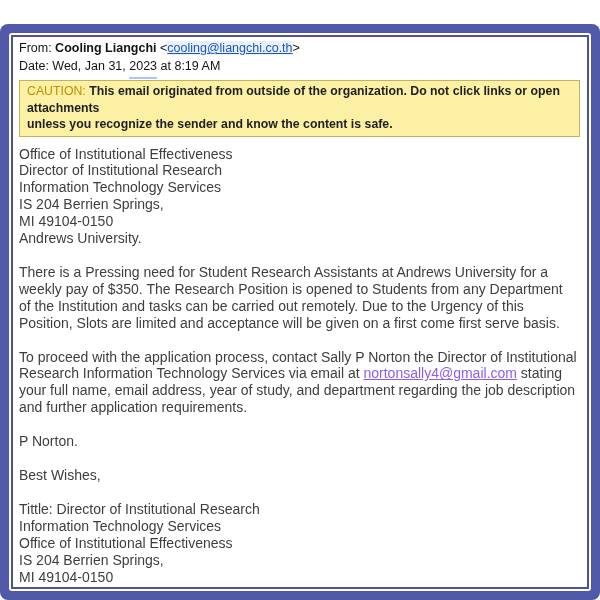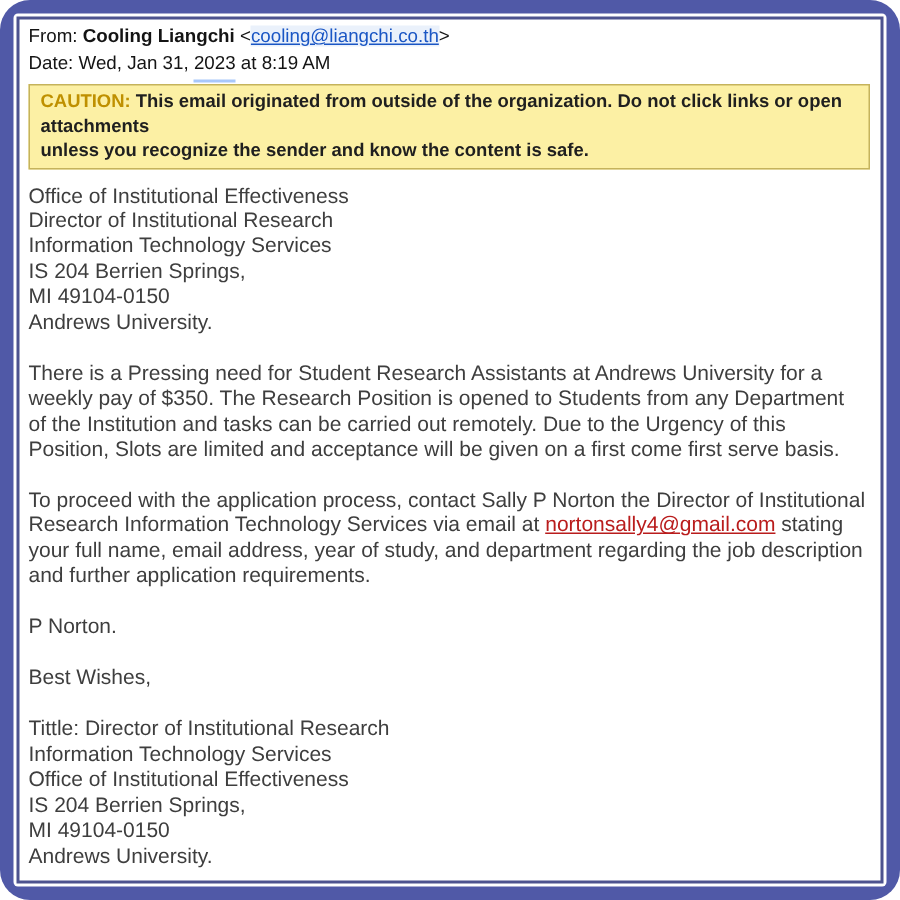--- a/index.html
+++ b/index.html
@@ -4,21 +4,22 @@
 <style>
   html,body{margin:0;padding:0;background:#ffffff;}
   .stage{
     width:600px;height:600px;position:relative;
     font-family:"Liberation Sans","DejaVu Sans",sans-serif;
     -webkit-font-smoothing:antialiased;
   }
   .frame{
     position:absolute;inset:0;
     background:#5059A7;
-    border-radius:20px;
+    border-radius:8px;
+    margin-top:24px;
   }
   .paper{
     position:absolute;inset:9px;
     background:#ffffff;
     border-radius:3px;
     padding:2px;
     box-sizing:border-box;
   }
   .email{
     width:100%;height:100%;
@@ -51,35 +52,35 @@
     border:1.5px solid #C5B35C;
     padding:2px 7px 3px 7px;
     font-size:12.3px;
     font-weight:600;
     line-height:16.5px;
     color:#1f1f1f;
     white-space:pre-line;
   }
   .caution .caution-label{
     color:#BF9000;
-    font-weight:bold;
+    font-weight:normal;
   }
   
   .bodytext{
     font-size:14px;
     line-height:16.9px;
     color:#3e3e3e;
     margin-top:9px;
   }
   .bodytext p{
     margin:0 0 17px 0;
     white-space:pre-line;
   }
   .bodytext a.mail-link{
-    color:#b91c1c;
+    color:#8b5cf6;
     text-decoration:underline;
   }
 </style>
 </head>
 <body>
 
 <div class="stage">
   <div class="frame">
     <div class="paper">
       <div class="email">

